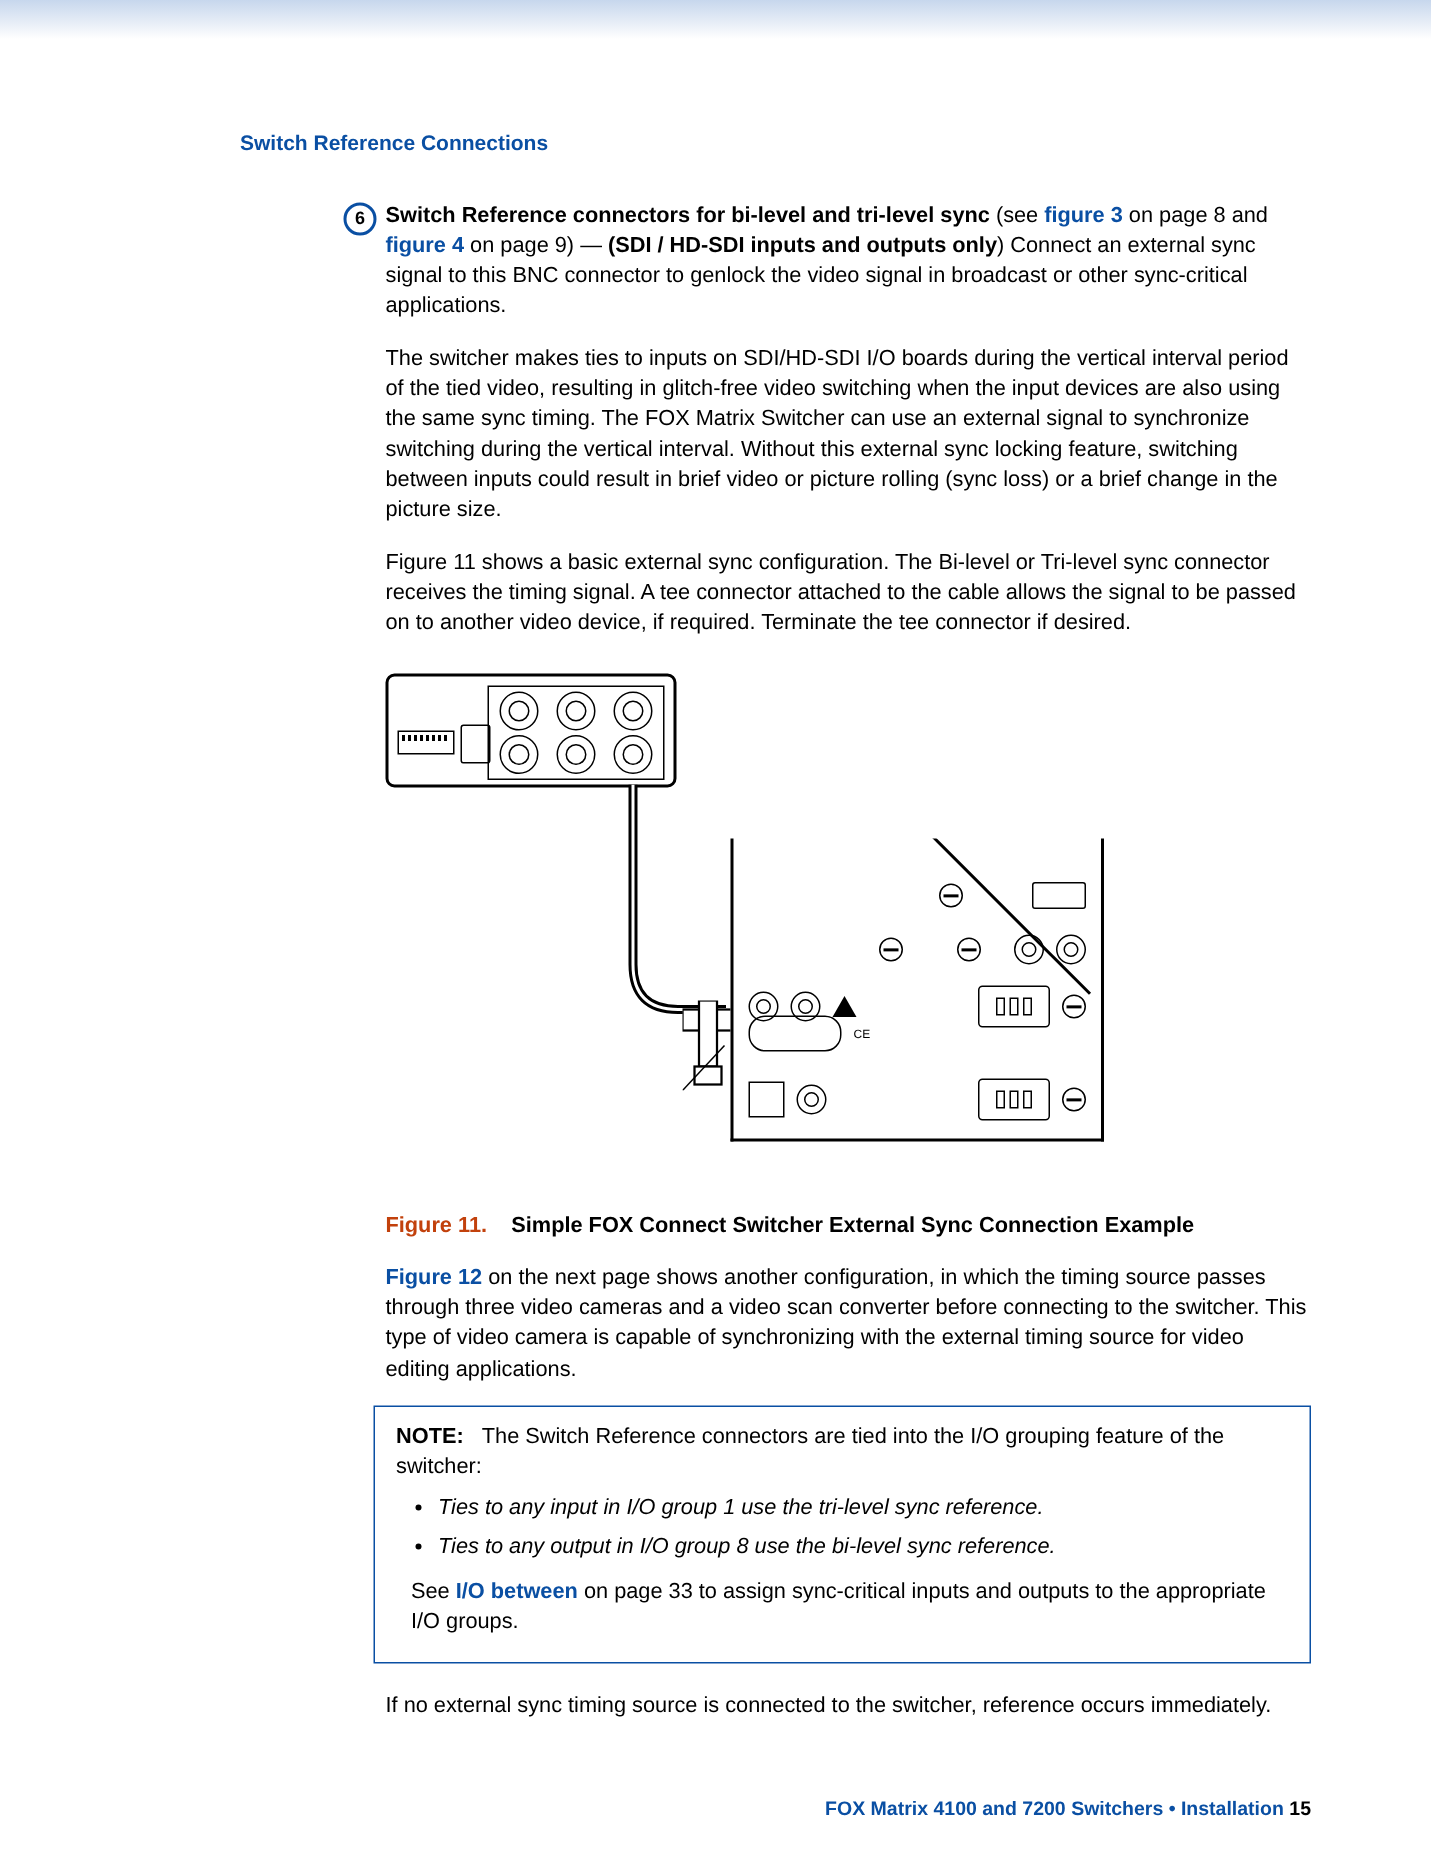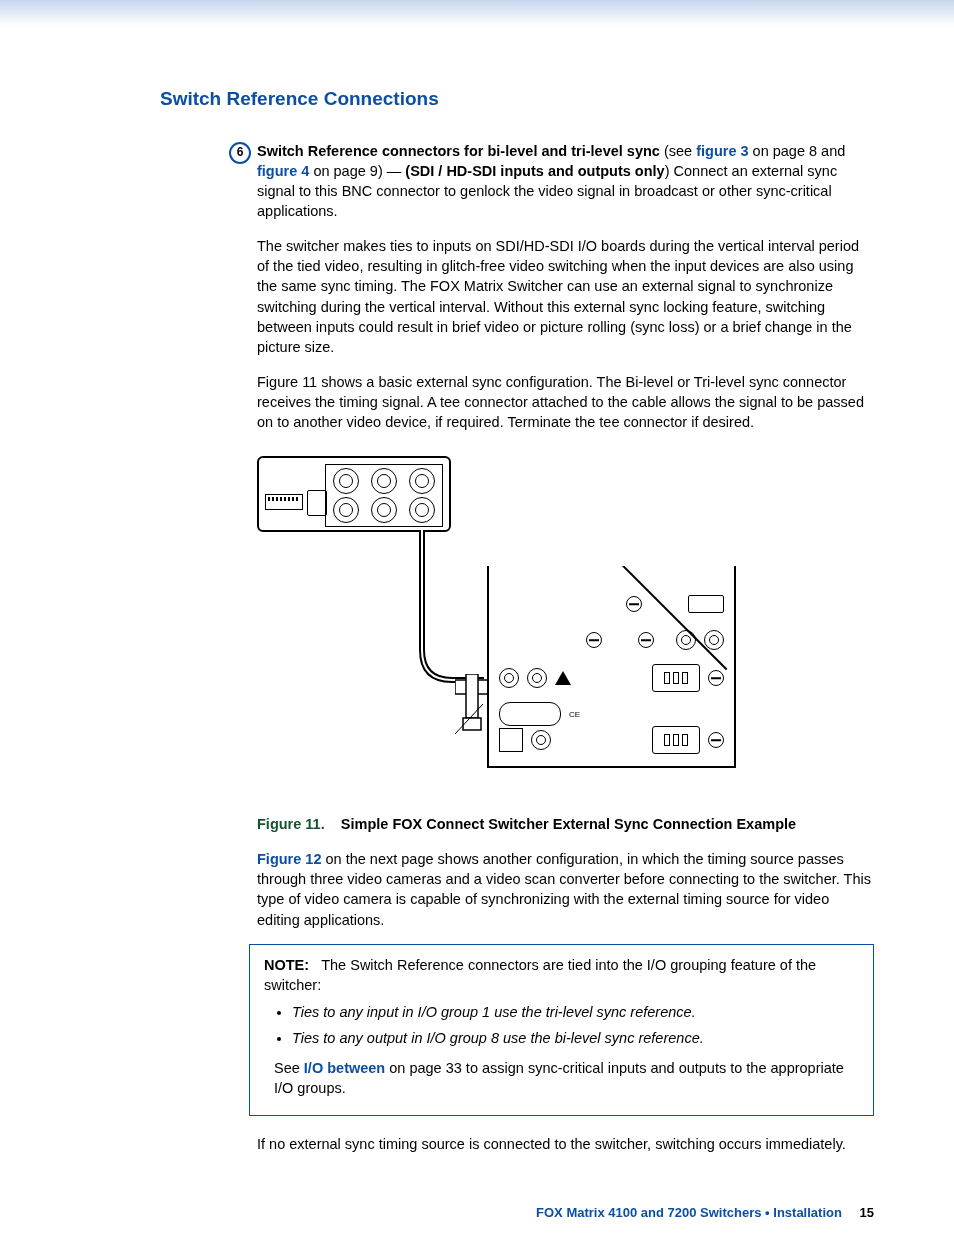--- a/index.html
+++ b/index.html
@@ -15,21 +15,21 @@
   .topbar {
     height: 26px;
     background: linear-gradient(to bottom, #c7d7ed 0%, #e8eef7 60%, #ffffff 100%);
     width: 100%;
   }
   .page {
     padding: 60px 80px 60px 160px;
   }
   h2.section {
     color: #0a4fa3;
-    font-size: 19px;
+    font-size: 14px;
     font-weight: bold;
     margin: 0 0 28px 0;
   }
   .badge {
     display: inline-flex;
     align-items: center;
     justify-content: center;
     width: 18px;
     height: 18px;
     border: 2px solid #0a4fa3;
@@ -196,21 +196,21 @@
   }
   .tee {
     position: absolute;
     left: 198px;
     top: 218px;
   }
   .fig-caption {
     margin: 0 0 14px 0;
   }
   .fig-label {
-    color: #14532d;
+    color: #c2410c;
     font-weight: bold;
   }
   .fig-title {
     font-weight: bold;
   }
   .note-box {
     border: 1.5px solid #0a4fa3;
     padding: 10px 14px 16px 14px;
     margin: 4px 0 18px -8px;
   }
@@ -229,21 +229,20 @@
     text-align: right;
     margin-top: 50px;
     font-size: 13px;
   }
   .footer-title {
     color: #0a4fa3;
     font-weight: bold;
   }
   .footer-page {
     font-weight: bold;
-    margin-left: 14px;
   }
 </style>
 </head>
 <body>
 
 <div class="topbar"></div>
 
 <div class="page">
 
   <h2 class="section">Switch Reference Connections</h2>
@@ -312,21 +311,21 @@
           <div class="sm-bnc"></div>
           <div class="tri"></div>
           <div style="flex:1"></div>
           <div class="iec">
               <span></span>
               <span></span>
               <span></span>
             </div>
           <div class="screw"></div>
         </div>
-        <div class="panel-row" style="top:130px;">
+        <div class="panel-row" style="top:112px;">
           <div class="db9"></div>
           <div style="font-size:8px">CE</div>
           <div style="flex:1"></div>
         </div>
         <div class="panel-row" style="top:156px;">
           <div class="rj45"></div>
           <div class="sm-bnc"></div>
           <div style="flex:1"></div>
           <div class="iec">
               <span></span>
@@ -355,21 +354,21 @@
       </p>
       <ul class="bullets">
         <li>Ties to any input in I/O group 1 use the tri-level sync reference.</li>
         <li>Ties to any output in I/O group 8 use the bi-level sync reference.</li>
       </ul>
       <p class="para" style="margin:0 0 0 10px">
         <span>See </span><span class="link-bold">I/O between</span><span> on page 33 to assign sync-critical inputs and outputs to the appropriate I/O groups.</span>
       </p>
     </div>
 
-    <p class="para">If no external sync timing source is connected to the switcher, switching occurs immediately.</p>
+    <p class="para">If no external sync timing source is connected to the switcher, reference occurs immediately.</p>
   </div>
 
   <div class="footer">
     <span class="footer-title">FOX Matrix 4100 and 7200 Switchers • Installation</span>
     <span class="footer-page">15</span>
   </div>
 
 </div>
 
 </body></html>

